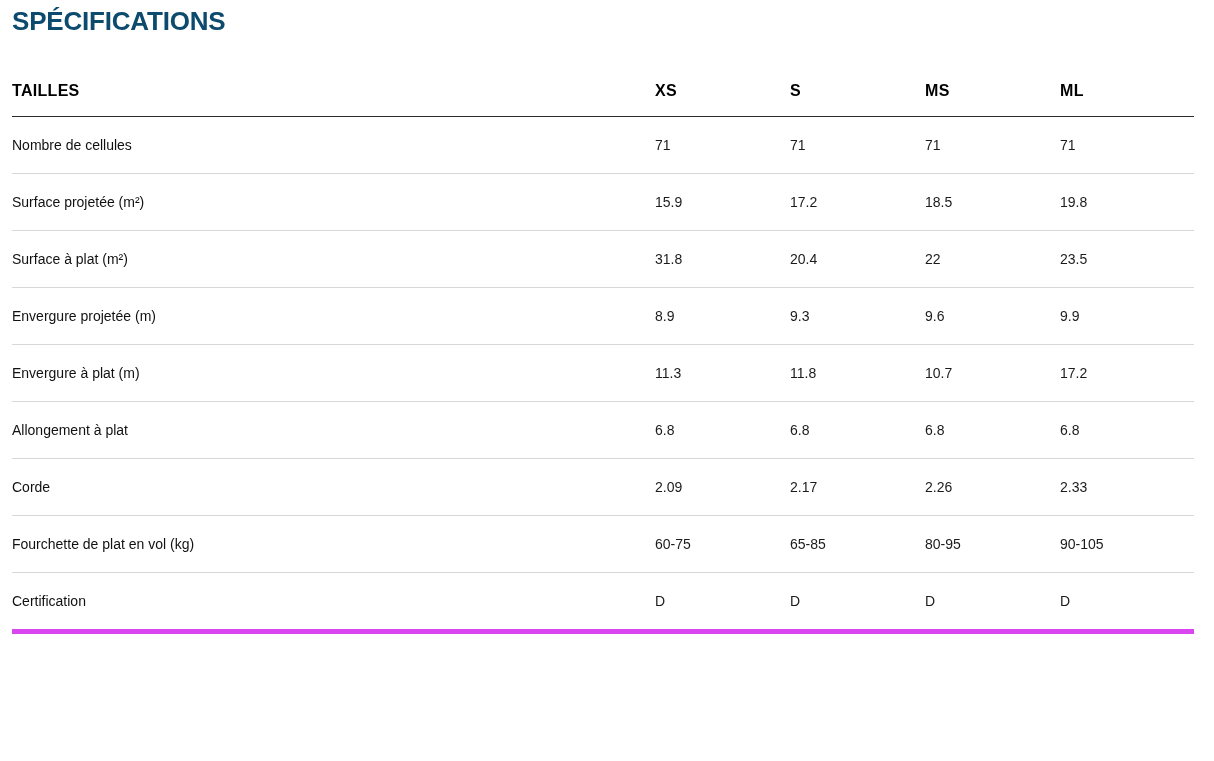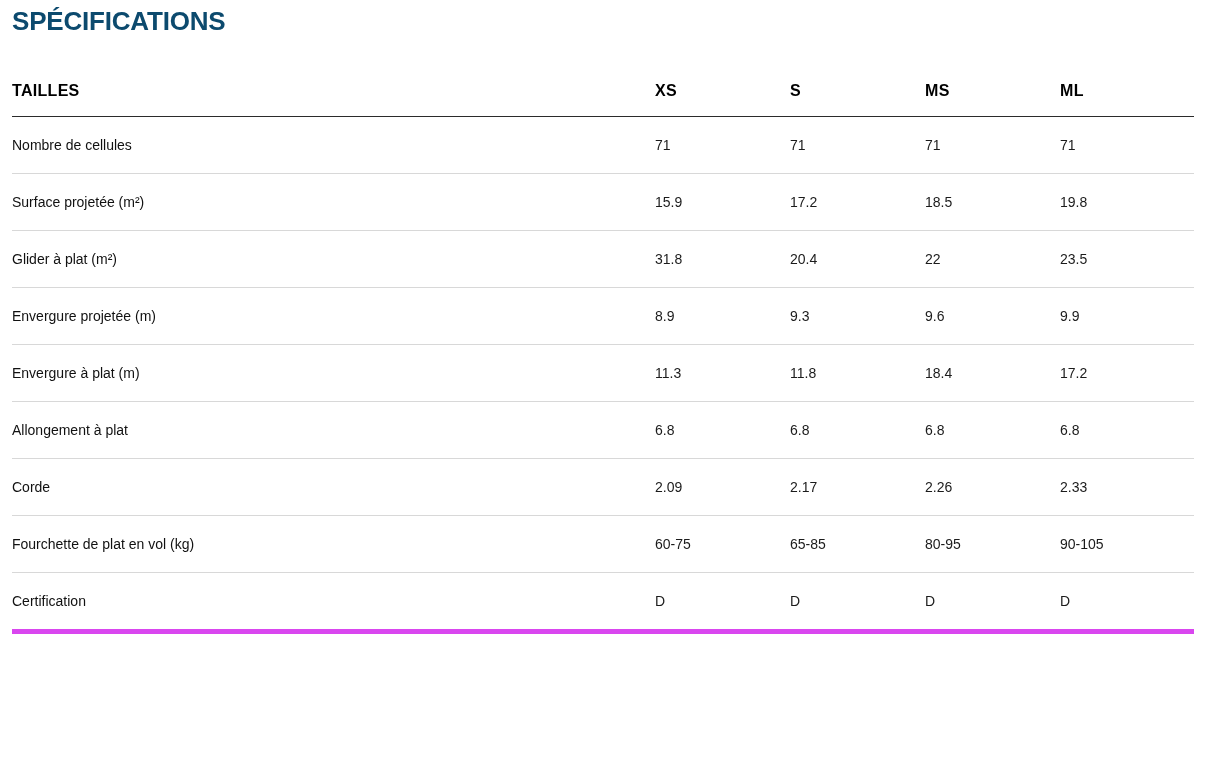--- a/index.html
+++ b/index.html
@@ -99,38 +99,38 @@
         <td>71</td>
       </tr>
       <tr>
         <td class="label-cell">Surface projetée (m²)</td>
         <td>15.9</td>
         <td>17.2</td>
         <td>18.5</td>
         <td>19.8</td>
       </tr>
       <tr>
-        <td class="label-cell">Glider à plat (m²)</td>
+        <td class="label-cell">Surface à plat (m²)</td>
         <td>31.8</td>
         <td>20.4</td>
         <td>22</td>
         <td>23.5</td>
       </tr>
       <tr>
         <td class="label-cell">Envergure projetée (m)</td>
         <td>8.9</td>
         <td>9.3</td>
         <td>9.6</td>
         <td>9.9</td>
       </tr>
       <tr>
         <td class="label-cell">Envergure à plat (m)</td>
         <td>11.3</td>
         <td>11.8</td>
-        <td>18.4</td>
+        <td>10.7</td>
         <td>17.2</td>
       </tr>
       <tr>
         <td class="label-cell">Allongement à plat</td>
         <td>6.8</td>
         <td>6.8</td>
         <td>6.8</td>
         <td>6.8</td>
       </tr>
       <tr>

